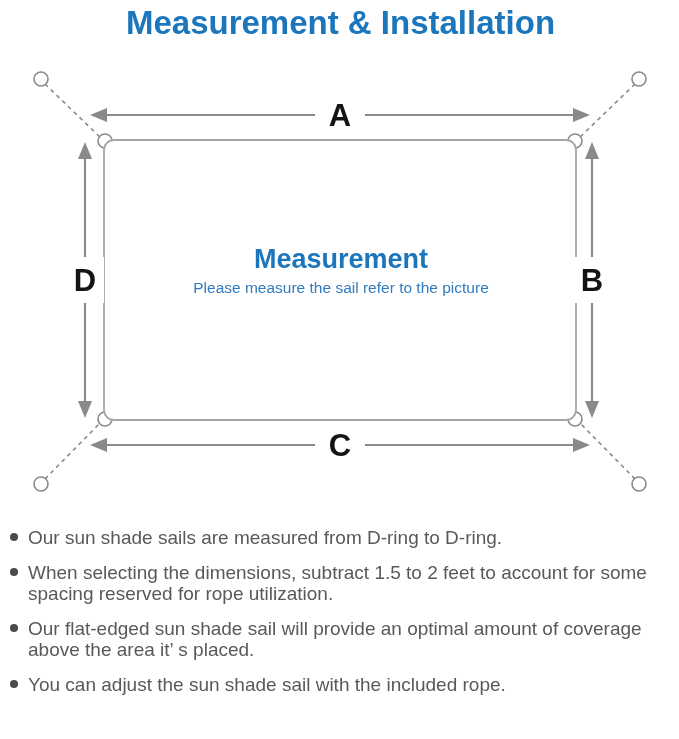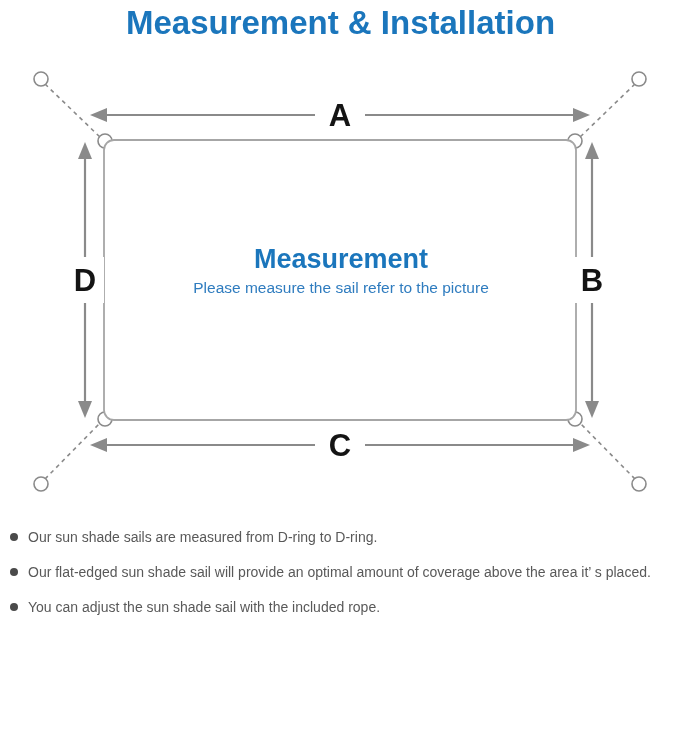--- a/index.html
+++ b/index.html
@@ -65,21 +65,21 @@
   }
   .notes {
     position: absolute;
     top: 527px; left: 10px; right: 10px;
     list-style: none;
   }
   .notes li {
     display: flex;
     gap: 10px;
     margin-bottom: 14px;
-    font-size: 14px;
+    font-size: 19px;
     line-height: 21px;
     color: var(--note-text);
   }
   .notes .dot {
     flex: none;
     width: 8px; height: 8px;
     margin-top: 6px;
     border-radius: 50%;
     background: var(--bullet-dot);
   }
@@ -151,20 +151,24 @@
     <text class="ctr-sub" x="341" y="293">Please measure the sail refer to the picture</text>
   </svg>
 
   <ul class="notes" id="notes-list">
       <li>
         <span class="dot"></span>
         <span>Our sun shade sails are measured from D-ring to D-ring.</span>
       </li>
       <li>
         <span class="dot"></span>
+        <span>When selecting the dimensions, subtract 1.5 to 2 feet to account for some spacing reserved for rope utilization.</span>
+      </li>
+      <li>
+        <span class="dot"></span>
         <span>Our flat-edged sun shade sail will provide an optimal amount of coverage above the area it’ s placed.</span>
       </li>
       <li>
         <span class="dot"></span>
         <span>You can adjust the sun shade sail with the included rope.</span>
       </li>
     </ul>
 
 </div>
 

